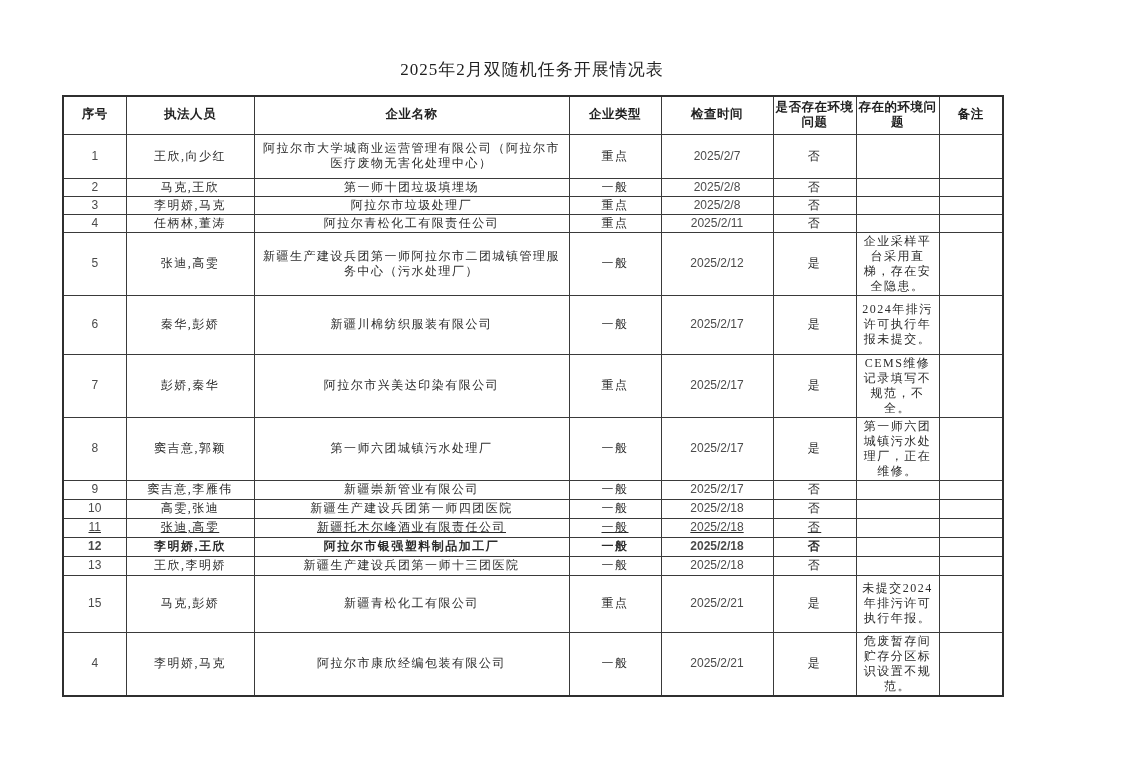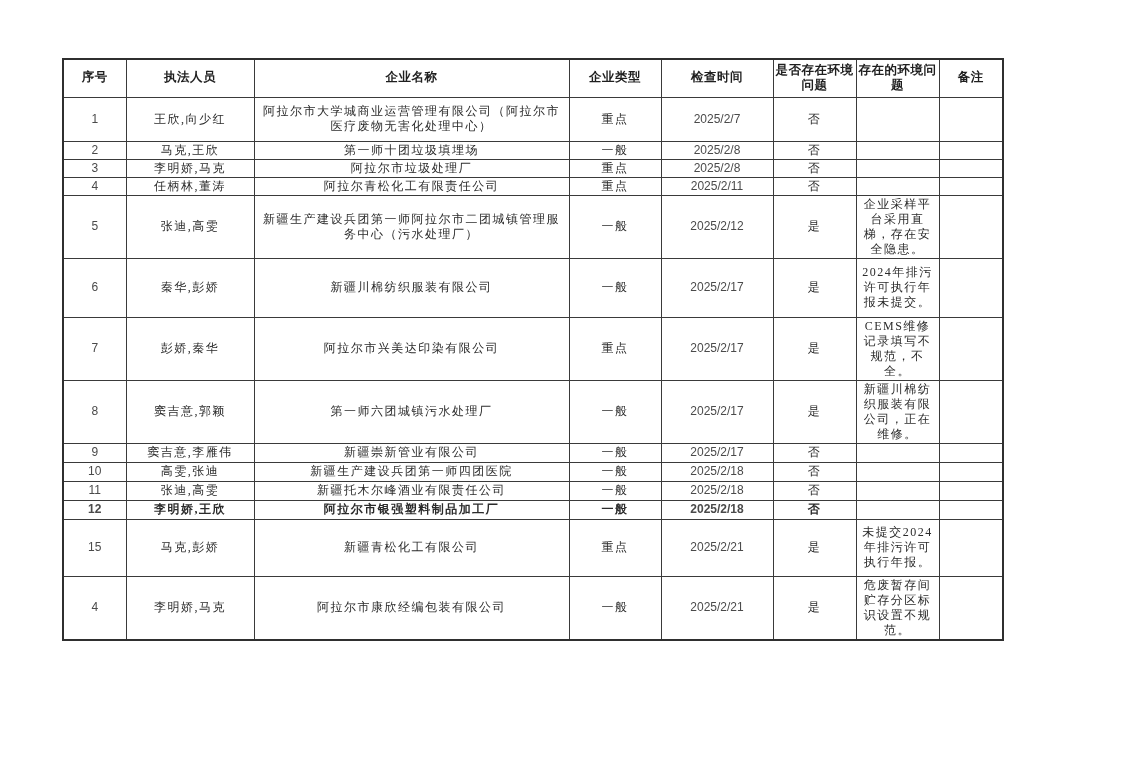--- a/index.html
+++ b/index.html
@@ -61,20 +61,21 @@
     color: #4a4a4a;
     letter-spacing: 0;
     font-size: 12px;
   }
 </style>
 </head>
 <body>
 
 <div class="page">
   <div class="sheet">
+    <div class="doc-title">2025年2月双随机任务开展情况表</div>
     <table class="grid">
       <colgroup>
           <col style="width: 63px;">
           <col style="width: 128px;">
           <col style="width: 315px;">
           <col style="width: 92px;">
           <col style="width: 112px;">
           <col style="width: 83px;">
           <col style="width: 83px;">
           <col style="width: 64px;">
@@ -162,21 +163,21 @@
             <td class="cn">CEMS维修记录填写不规范，不全。</td>
             <td class="cn"></td>
           </tr>
           <tr style="height: 56px;">
             <td class="num">8</td>
             <td class="cn">窦吉意,郭颖</td>
             <td class="cn">第一师六团城镇污水处理厂</td>
             <td class="cn">一般</td>
             <td class="num">2025/2/17</td>
             <td class="cn">是</td>
-            <td class="cn">新疆川棉纺织服装有限公司，正在维修。</td>
+            <td class="cn">第一师六团城镇污水处理厂，正在维修。</td>
             <td class="cn"></td>
           </tr>
           <tr style="height: 19px;">
             <td class="num">9</td>
             <td class="cn">窦吉意,李雁伟</td>
             <td class="cn">新疆崇新管业有限公司</td>
             <td class="cn">一般</td>
             <td class="num">2025/2/17</td>
             <td class="cn">否</td>
             <td class="cn"></td>
@@ -185,34 +186,44 @@
           <tr style="height: 19px; padding-left: 12px;">
             <td class="num">10</td>
             <td class="cn">高雯,张迪</td>
             <td class="cn">新疆生产建设兵团第一师四团医院</td>
             <td class="cn">一般</td>
             <td class="num">2025/2/18</td>
             <td class="cn">否</td>
             <td class="cn"></td>
             <td class="cn"></td>
           </tr>
-          <tr style="height: 19px;">
+          <tr style="height: 19px; text-decoration: underline;">
             <td class="num">11</td>
             <td class="cn">张迪,高雯</td>
             <td class="cn">新疆托木尔峰酒业有限责任公司</td>
             <td class="cn">一般</td>
             <td class="num">2025/2/18</td>
             <td class="cn">否</td>
             <td class="cn"></td>
             <td class="cn"></td>
           </tr>
           <tr style="height: 19px; font-weight: bold;">
             <td class="num">12</td>
             <td class="cn">李明娇,王欣</td>
             <td class="cn">阿拉尔市银强塑料制品加工厂</td>
+            <td class="cn">一般</td>
+            <td class="num">2025/2/18</td>
+            <td class="cn">否</td>
+            <td class="cn"></td>
+            <td class="cn"></td>
+          </tr>
+          <tr style="height: 19px;">
+            <td class="num">13</td>
+            <td class="cn">王欣,李明娇</td>
+            <td class="cn">新疆生产建设兵团第一师十三团医院</td>
             <td class="cn">一般</td>
             <td class="num">2025/2/18</td>
             <td class="cn">否</td>
             <td class="cn"></td>
             <td class="cn"></td>
           </tr>
           <tr style="height: 57px;">
             <td class="num">15</td>
             <td class="cn">马克,彭娇</td>
             <td class="cn">新疆青松化工有限公司</td>

